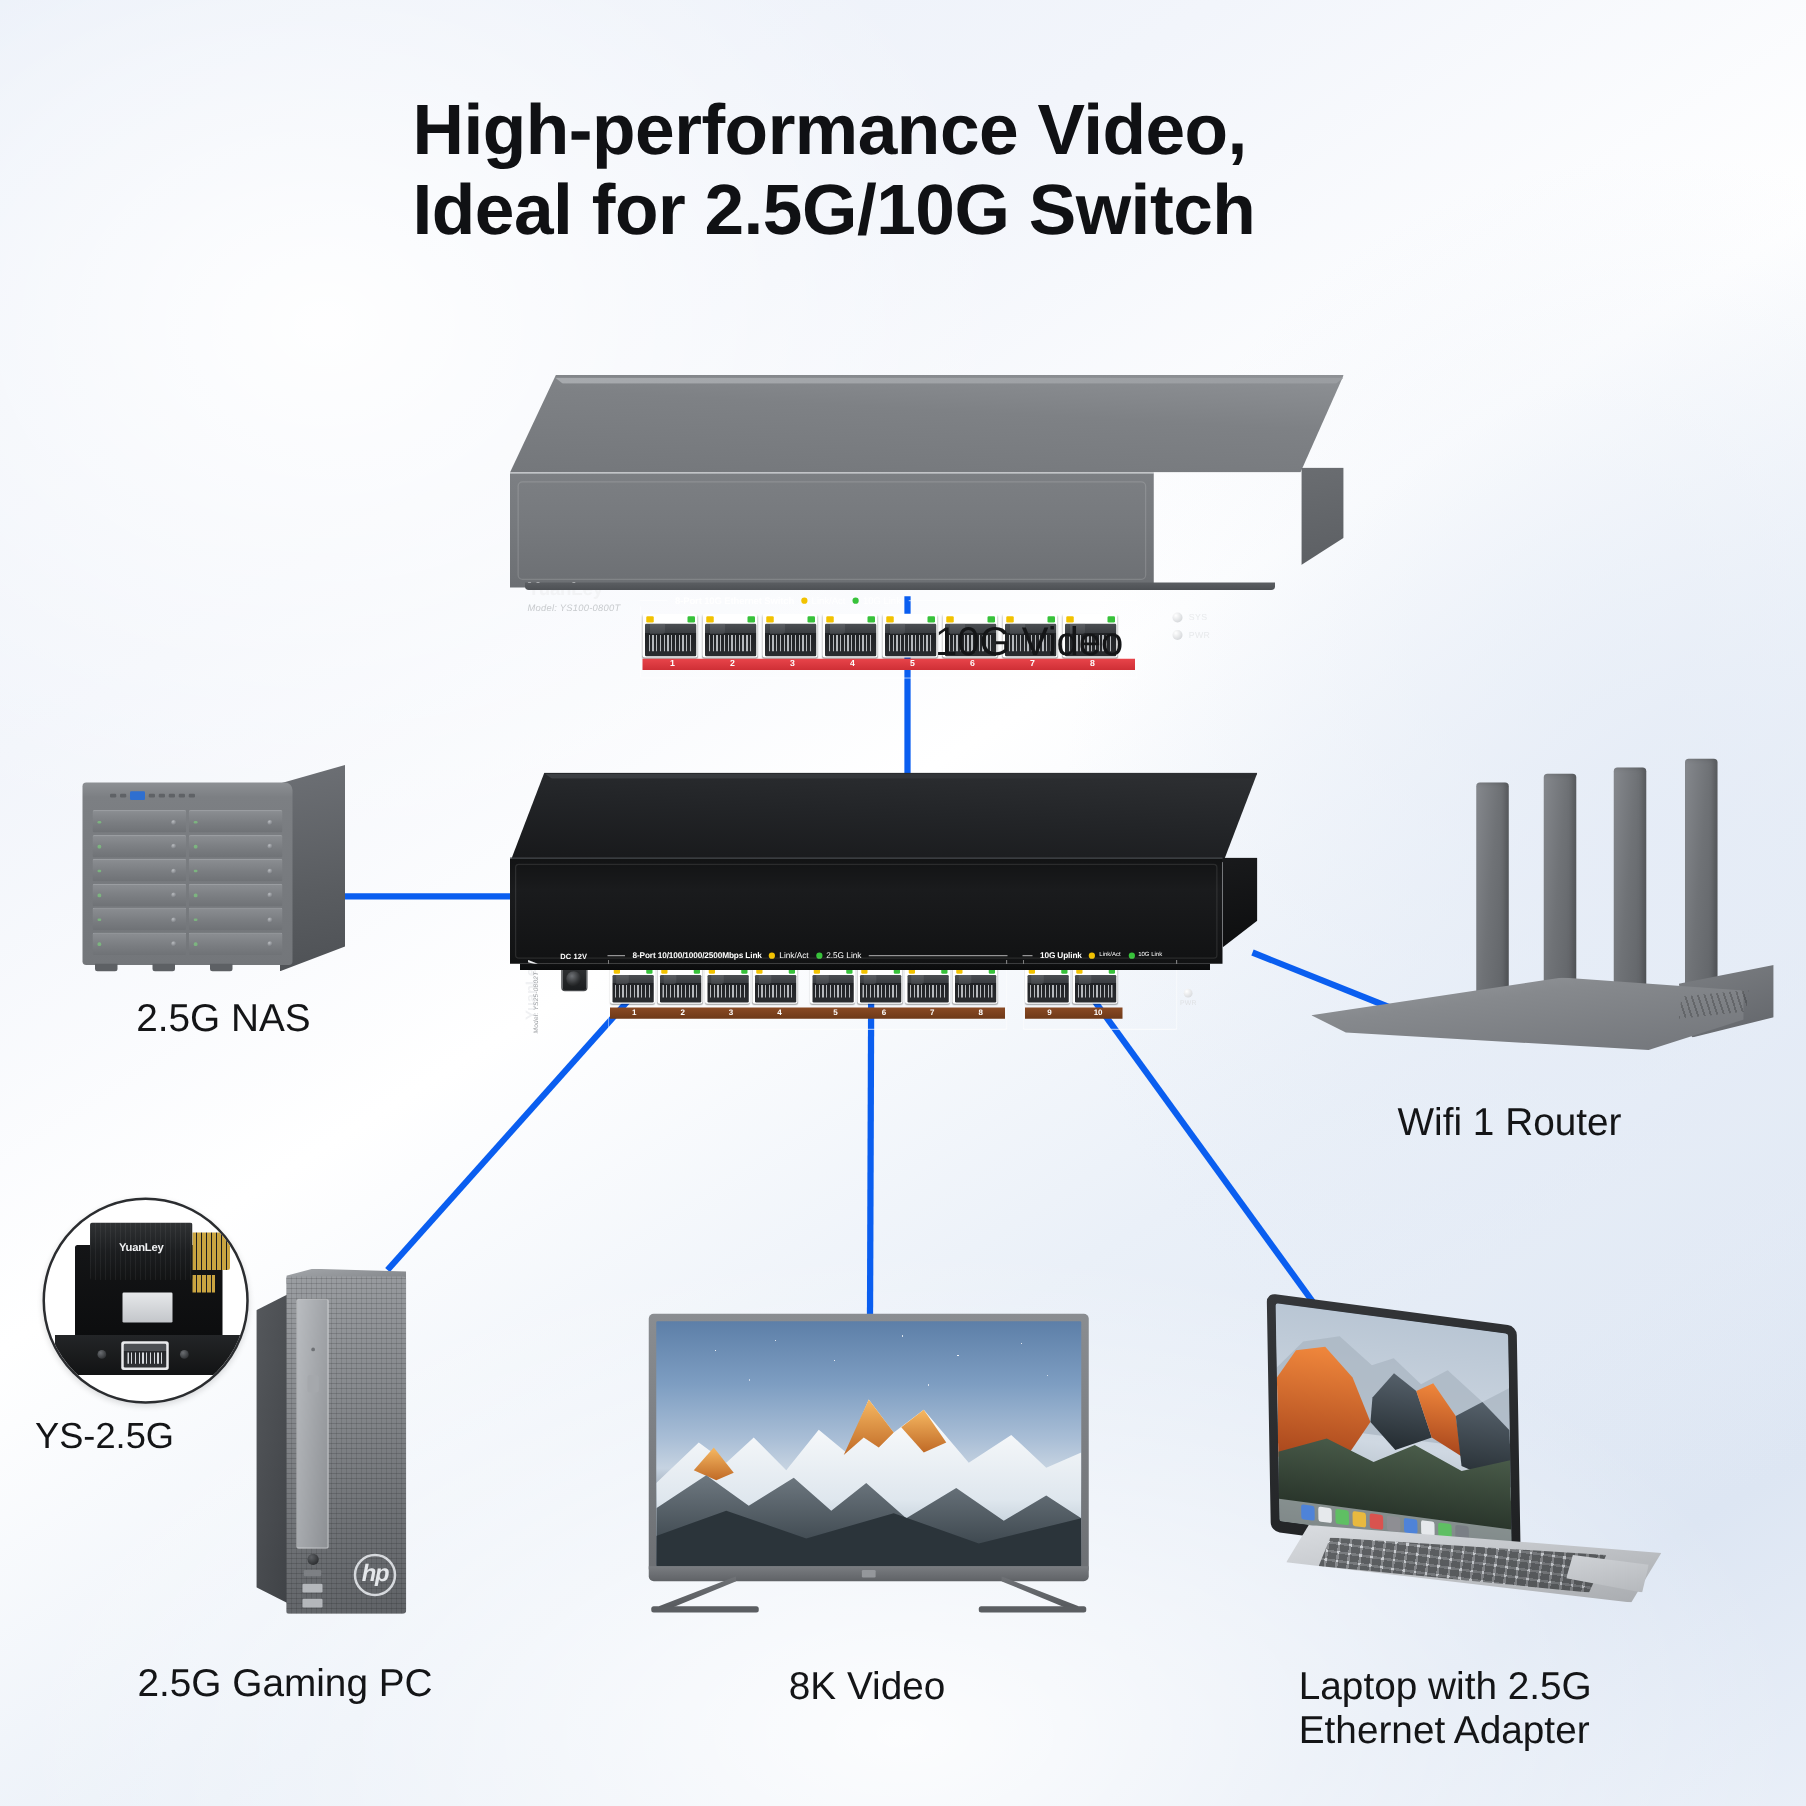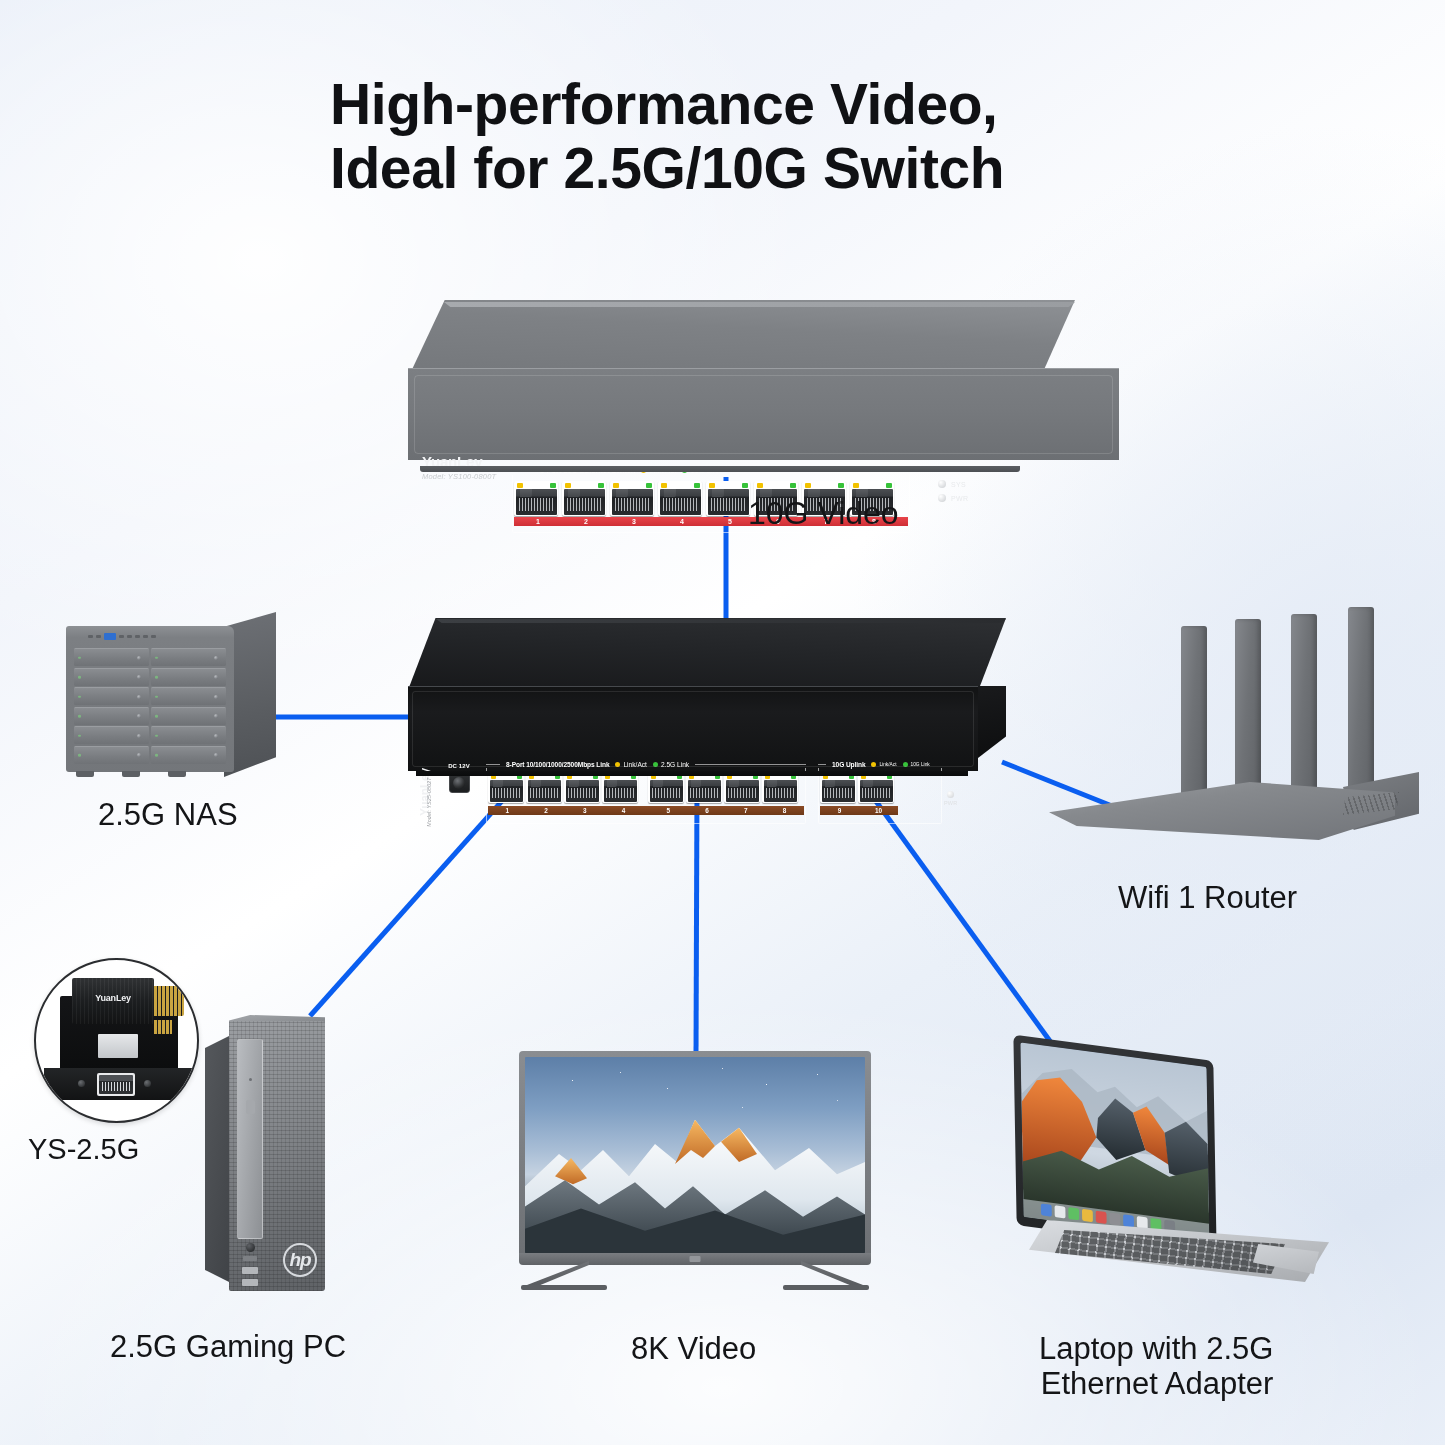--- a/index.html
+++ b/index.html
@@ -26,41 +26,41 @@
 
   
   #links { position: absolute; inset: 0; pointer-events: none; }
 
   
   .caption {
     position: absolute; color: #141517; font-size: 31px;
     font-weight: 400; line-height: 1.14; white-space: pre-line;
   }
   .cap-10g    { left: 748px; top: 495px; font-size: 32px; }
-  .cap-nas    { left: 98px; top: 797px; }
+  .cap-nas    { left: 109px; top: 797px; }
   .cap-router { left: 1118px; top: 880px; }
   .cap-ys     { left: 28px;  top: 1133px; font-size: 29px; }
   .cap-pc     { left: 110px; top: 1329px; }
   .cap-4k     { left: 631px; top: 1331px; }
-  .cap-laptop { left: 1039px; top: 1331px; text-align: right; }
+  .cap-laptop { left: 1039px; top: 1331px; text-align: left; }
 
   
   .sw-top { position: absolute; left: 408px; top: 300px; width: 667px; height: 178px; }
   .sw-top .lid {
     position: absolute; left: 0; top: 0; width: 667px; height: 78px;
     background: linear-gradient(183deg, #8e9195 0%, #7e8185 40%, #74777b 100%);
     clip-path: polygon(5.5% 0%, 100% 0%, 94.8% 100%, 0% 100%);
   }
   .sw-top .lid-top {
     position: absolute; left: 36px; top: 2px; width: 631px; height: 5px;
     background: linear-gradient(90deg,#a7aaae,#9a9da1);
     clip-path: polygon(0% 0%, 100% 0%, 99% 100%, 1% 100%);
   }
   .sw-top .face {
-    position: absolute; left: 0; top: 68px; width: 711px; height: 92px;
+    position: absolute; left: 0; top: 78px; width: 515px; height: 92px;
     background: linear-gradient(180deg, #7c7f83 0%, #76797d 45%, #6c6f73 100%);
     border-top: 1px solid #9b9ea2;
   }
   .sw-top .face::after {
     content:""; position:absolute; left:6px; top:6px; right:6px; bottom:6px;
     border:1px solid rgba(255,255,255,0.14); border-radius:4px;
   }
   .sw-top .side {
     position: absolute; left: 633px; top: 74px; width: 34px; height: 78px;
     background: linear-gradient(170deg,#6a6d71,#5c5f63);

